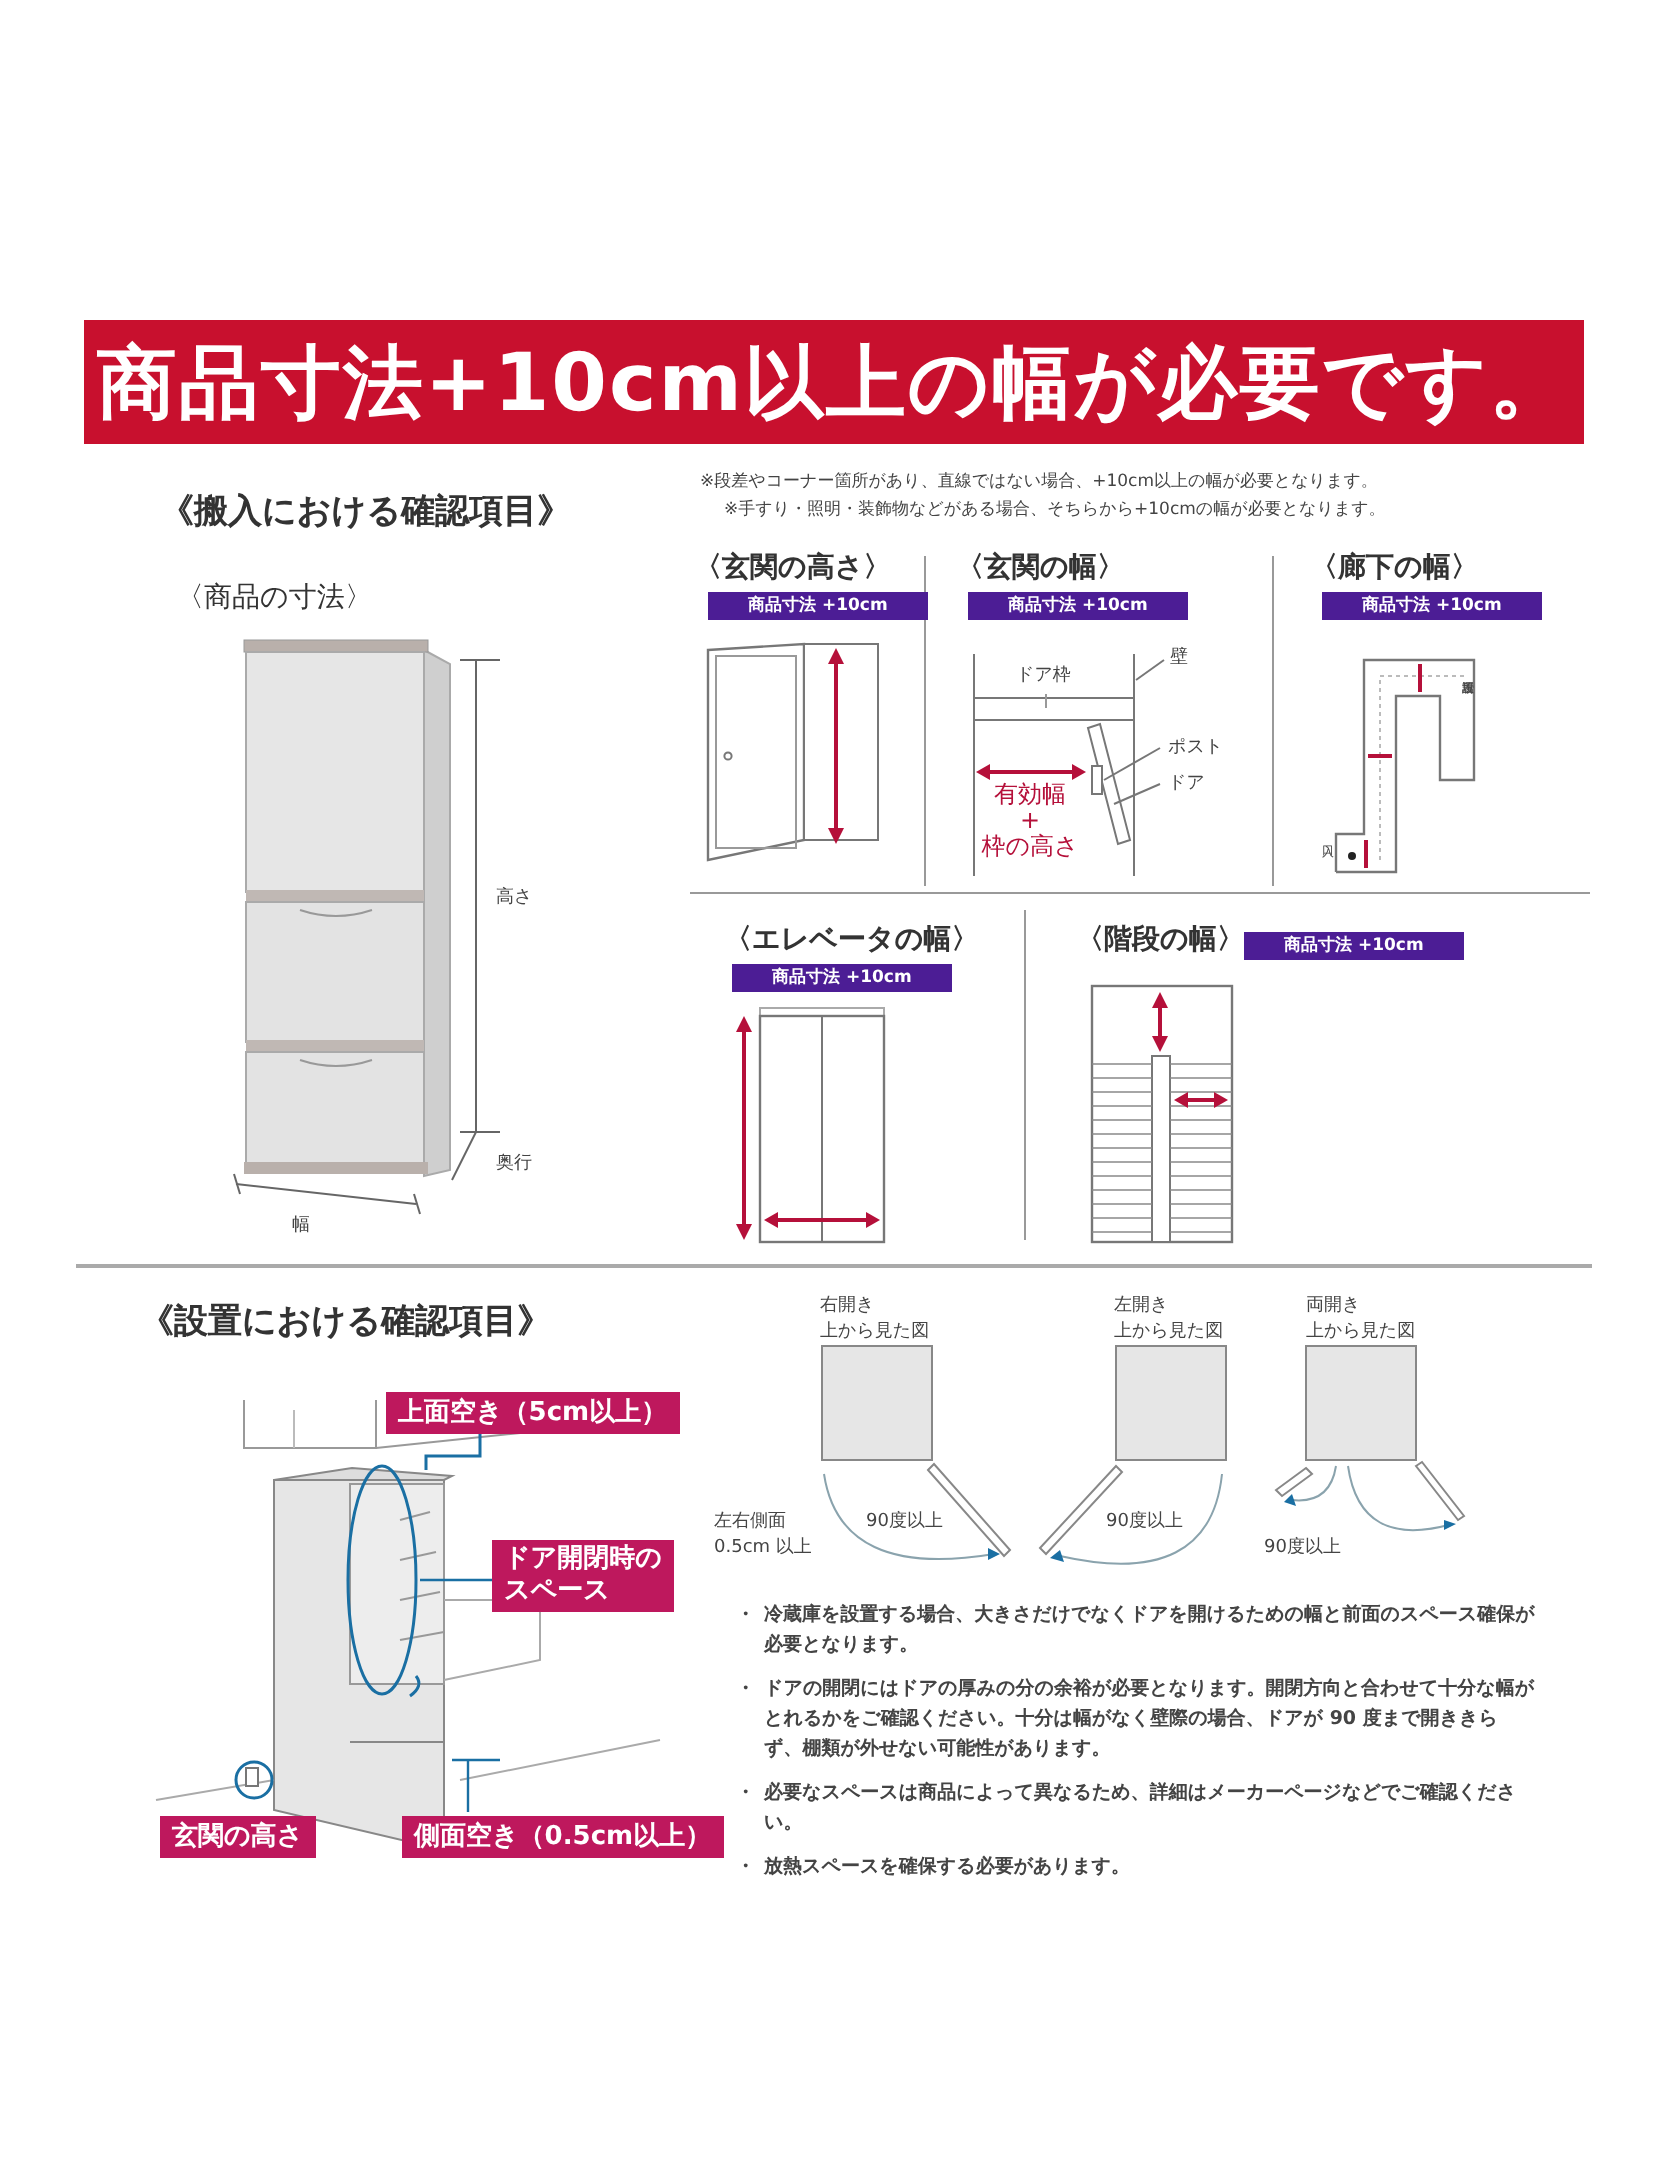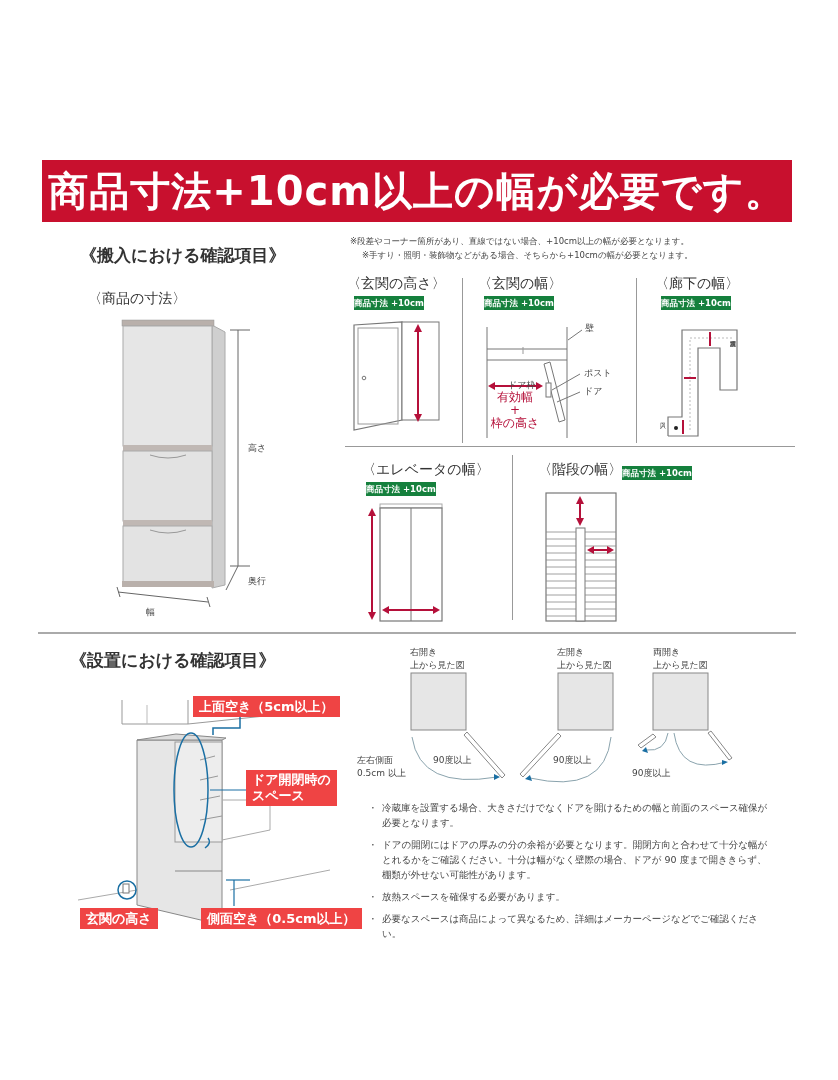--- a/index.html
+++ b/index.html
@@ -4,36 +4,36 @@
 <style>
   * { box-sizing: border-box; margin: 0; padding: 0; }
   html, body { width: 838px; height: 1080px; background: #ffffff; overflow: hidden; }
   body { position: relative; font-family: "DejaVu Sans", sans-serif; color: #333; }
   .banner {
     position: absolute; left: 42px; top: 160px; width: 750px; height: 62px;
     background: #c8102e; color: #fff; display: flex; align-items: center; justify-content: center;
     font-family: "DejaVu Sans", sans-serif; font-weight: bold; font-size: 40px; letter-spacing: 1px;
   }
   .sec-title { position: absolute; font-size: 17px; font-weight: bold; color: #333; white-space: nowrap; }
-  .sub-title { position: absolute; font-size: 14px; font-weight: normal; color: #333; white-space: nowrap; }
+  .sub-title { position: absolute; font-size: 14px; font-weight: bold; color: #333; white-space: nowrap; }
   .note { position: absolute; font-size: 8.5px; color: #444; white-space: nowrap; line-height: 14px; }
   .badge {
-    position: absolute; background: #15803d; color: #fff; font-size: 8.5px; font-weight: bold;
-    padding: 1px 0; white-space: nowrap; line-height: 12px;
+    position: absolute; background: #4c1d95; color: #fff; font-size: 8.5px; font-weight: bold;
+    padding: 1px 20px; white-space: nowrap; line-height: 12px;
   }
   .lbl { position: absolute; font-size: 9px; color: #444; white-space: nowrap; }
   .red-lbl { position: absolute; font-size: 12px; color: #b5103a; font-weight: normal; white-space: nowrap; text-align: center; line-height: 14px; }
   .blue-tag {
-    position: absolute; background: #ef4444; color: #fff; font-weight: bold; font-size: 13px;
+    position: absolute; background: #be185d; color: #fff; font-weight: bold; font-size: 13px;
     padding: 2px 6px; white-space: nowrap; line-height: 17px;
   }
   .vline { position: absolute; width: 1px; background: #999; }
   .hline { position: absolute; height: 1px; background: #999; }
   .bullets { position: absolute; left: 368px; top: 800px; width: 400px; font-size: 9.5px; color: #444; line-height: 15px; list-style: none; }
-  .bullets li { position: relative; padding-left: 14px; margin-bottom: 7px; }
+  .bullets li { position: relative; padding-left: 14px; margin-bottom: 7px; font-weight: bold; }
   .bullets li::before { content: "・"; position: absolute; left: 0; top: 0; }
   svg { position: absolute; overflow: visible; }
 </style>
 </head>
 <body>
 
 <div class="banner">商品寸法+10cm以上の幅が必要です。</div>
 
 <div class="sec-title" style="left:80px; top:244px;">《搬入における確認項目》</div>
 <div class="note" style="left:350px; top:234px;">※段差やコーナー箇所があり、直線ではない場合、+10cm以上の幅が必要となります。</div>
@@ -96,21 +96,21 @@
   <line x1="523" y1="347" x2="523" y2="354" stroke="#999"></line>
   <polygon points="544,364 550,362 565,420 559,422" fill="#fff" stroke="#777"></polygon>
   <rect x="546" y="383" width="5" height="14" fill="#fff" stroke="#777"></rect>
   <line x1="491" y1="386" x2="540" y2="386" stroke="#b5103a" stroke-width="2"></line>
   <polygon points="488,386 495,382 495,390" fill="#b5103a"></polygon>
   <polygon points="543,386 536,382 536,390" fill="#b5103a"></polygon>
   <line x1="568" y1="340" x2="582" y2="330" stroke="#777"></line>
   <line x1="552" y1="390" x2="580" y2="374" stroke="#777"></line>
   <line x1="557" y1="402" x2="580" y2="392" stroke="#777"></line>
 </svg>
-<div class="lbl" style="left:508px; top:331px;margin-top:48px;">ドア枠</div>
+<div class="lbl" style="left:508px; top:331px;">ドア枠</div>
 <div class="lbl" style="left:585px; top:322px;">壁</div>
 <div class="lbl" style="left:584px; top:367px;">ポスト</div>
 <div class="lbl" style="left:584px; top:385px;">ドア</div>
 <div class="red-lbl" style="left:490px; top:390px; width:50px;">有効幅</div>
 <div class="red-lbl" style="left:490px; top:403px; width:50px;">+</div>
 <div class="red-lbl" style="left:484px; top:416px; width:62px;">枠の高さ</div>
 
 <div class="sub-title" style="left:655px; top:275px;">〈廊下の幅〉</div>
 <div class="badge" style="left:661px; top:296px;">商品寸法 +10cm</div>
 <svg style="left:0;top:0;" width="838" height="1080">
@@ -253,15 +253,15 @@
 </svg>
 <div class="lbl" style="left:433px; top:754px;">90度以上</div>
 <div class="lbl" style="left:553px; top:754px;">90度以上</div>
 <div class="lbl" style="left:632px; top:767px;">90度以上</div>
 <div class="lbl" style="left:357px; top:754px;">左右側面</div>
 <div class="lbl" style="left:357px; top:767px;">0.5cm 以上</div>
 
 <ul class="bullets">
   <li>冷蔵庫を設置する場合、大きさだけでなくドアを開けるための幅と前面のスペース確保が必要となります。</li>
   <li>ドアの開閉にはドアの厚みの分の余裕が必要となります。開閉方向と合わせて十分な幅がとれるかをご確認ください。十分は幅がなく壁際の場合、ドアが 90 度まで開ききらず、棚類が外せない可能性があります。</li>
+  <li>必要なスペースは商品によって異なるため、詳細はメーカーページなどでご確認ください。</li>
   <li>放熱スペースを確保する必要があります。</li>
-  <li>必要なスペースは商品によって異なるため、詳細はメーカーページなどでご確認ください。</li>
 </ul>
 
 </body></html>

